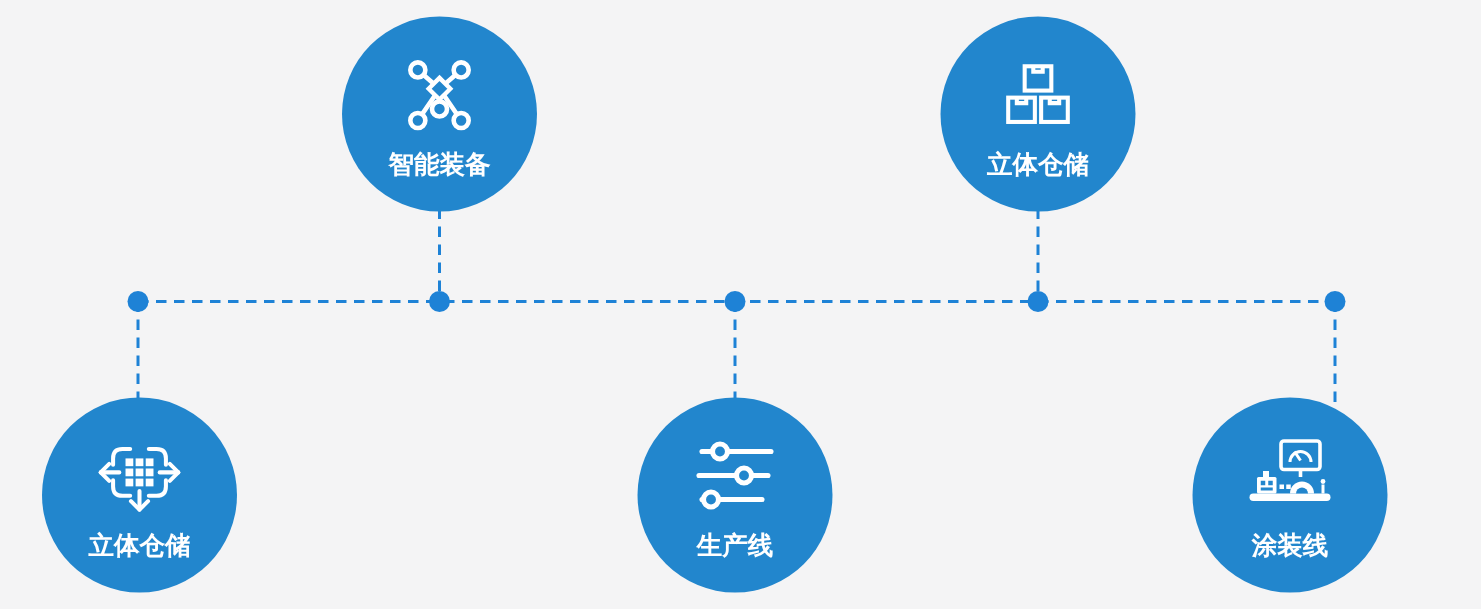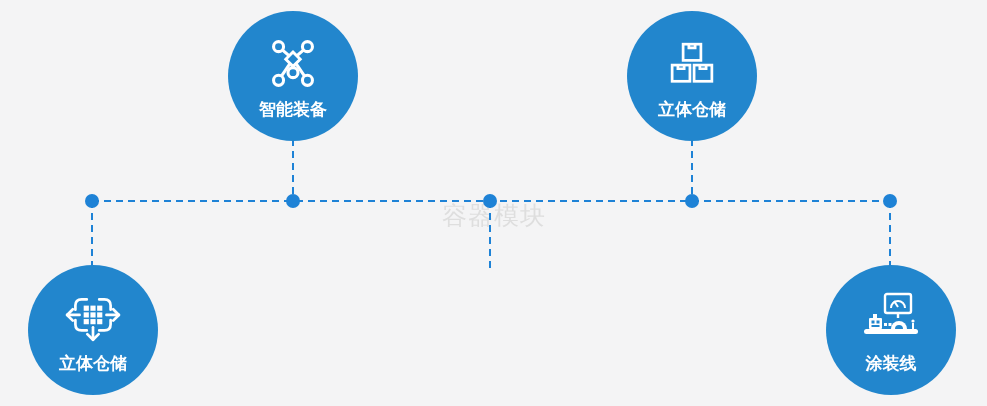--- a/index.html
+++ b/index.html
@@ -54,28 +54,27 @@
     margin-top: 7px;
     color: #ffffff;
     font-size: 17px;
     font-weight: bold;
     white-space: nowrap;
   }
   .n-equip { left: 228px; top: 11px; }
   .n-wh    { left: 627px; top: 11px; }
   .n-sort  { left: 28px;  top: 265px; }
   .n-prod  { left: 425px; top: 265px; }
-  .n-paint { left: 826px; top: 265px; }
+  .n-paint { left: 795px; top: 265px; }
 </style>
 </head>
 <body>
 
 <div class="stage">
 
-  <div class="watermark">容器模块</div>
 
   <svg class="connectors" width="987" height="406" viewBox="0 0 987 406">
     <g stroke="#1e82d6" stroke-width="2" stroke-dasharray="7 5" fill="none">
       <path d="M92,201 H890"></path>
       <path d="M293,139 V201"></path>
       <path d="M692,139 V201"></path>
       <path d="M92,201 V268"></path>
       <path d="M490,201 V268"></path>
       <path d="M890,201 V268"></path>
     </g>
@@ -151,20 +150,37 @@
             <rect x="32" y="21.5" width="5" height="5"></rect>
           <rect x="19" y="28" width="5" height="5"></rect>
             <rect x="25.5" y="28" width="5" height="5"></rect>
             <rect x="32" y="28" width="5" height="5"></rect>
         </g>
       </svg>
     </div>
     <div class="node-label">立体仓储</div>
   </div>
 
+  <div class="node n-prod">
+    <div class="node-icon">
+      <svg width="56" height="46" viewBox="0 0 56 46">
+        <g stroke="#fff" stroke-width="3.4" stroke-linecap="round" fill="none">
+          <path d="M6,7 H52"></path>
+          <path d="M4,23 H50"></path>
+          <path d="M6,39 H46"></path>
+        </g>
+        <g fill="#2286cd" stroke="#fff" stroke-width="3.4">
+          <circle cx="18" cy="7" r="5"></circle>
+          <circle cx="34" cy="23" r="5"></circle>
+          <circle cx="12" cy="39" r="5"></circle>
+        </g>
+      </svg>
+    </div>
+    <div class="node-label">生产线</div>
+  </div>
 
   <div class="node n-paint">
     <div class="node-icon">
       <svg width="62" height="50" viewBox="0 0 62 50">
         <g fill="none" stroke="#fff" stroke-width="2.4">
           <rect x="25" y="2" width="26" height="19" rx="2"></rect>
           <path d="M31,16 A7,7 0 0 1 45,16" stroke-width="2"></path>
           <path d="M38,15 L34,9" stroke-width="2"></path>
           <path d="M38,21 V26"></path>
         </g>

